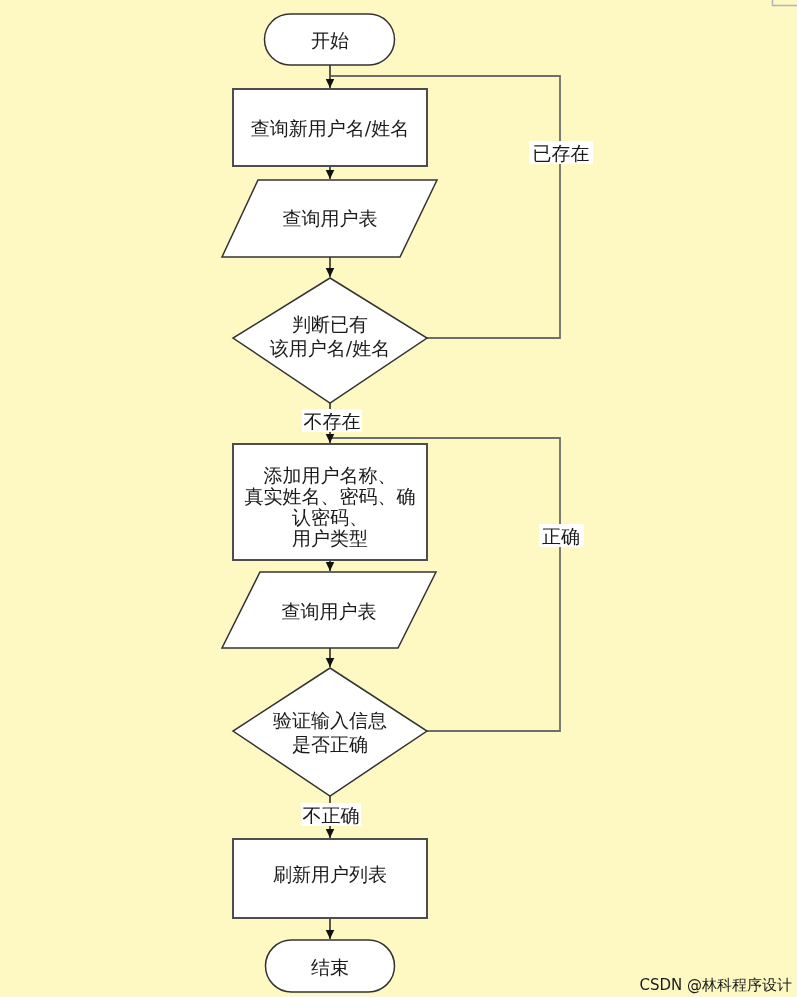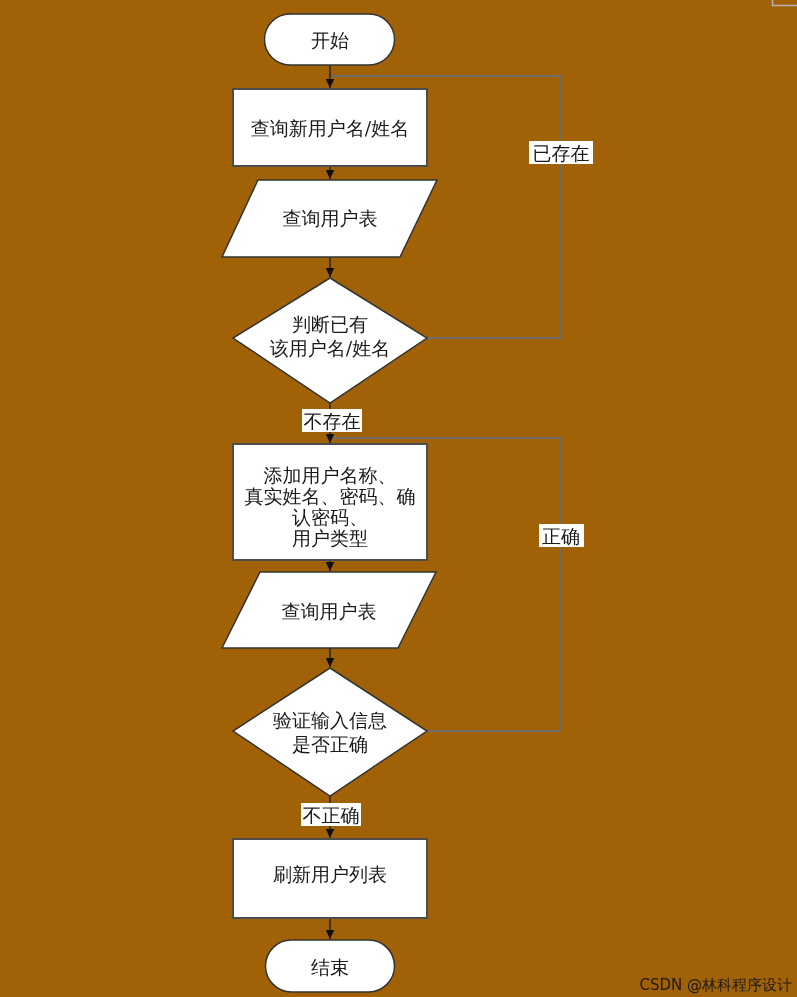--- a/index.html
+++ b/index.html
@@ -4,21 +4,21 @@
 <style>
   html, body {
     margin: 0;
     padding: 0;
     background: #ffffff;
   }
   .canvas {
     position: relative;
     width: 797px;
     height: 997px;
-    background: #a16207;
+    background: #fef9c3;
     overflow: hidden;
     font-family: "DejaVu Serif", "Liberation Serif", serif;
   }
   svg text {
     font-family: "DejaVu Serif", "Liberation Serif", serif;
     fill: #1a1a1a;
   }
   .node-label { font-size: 19px; }
   .edge-label { font-size: 19px; }
   .watermark  { font-family: "DejaVu Sans", "Liberation Sans", sans-serif; font-size: 15px; }

